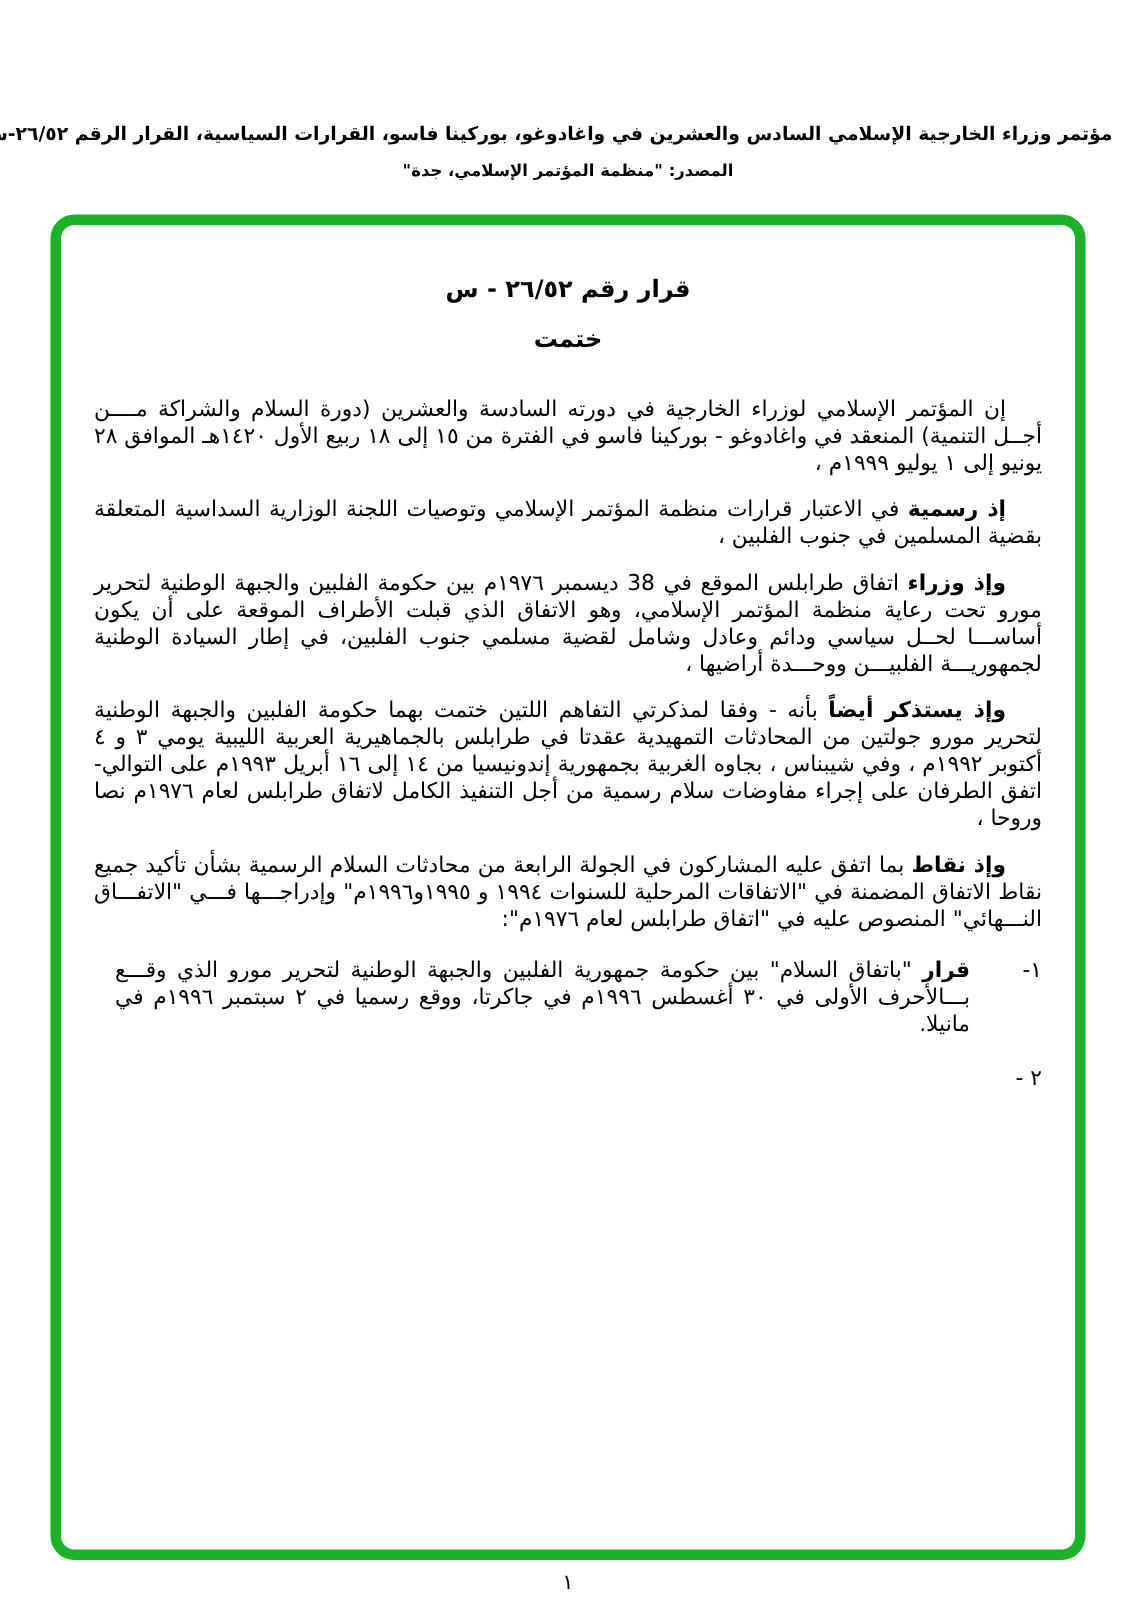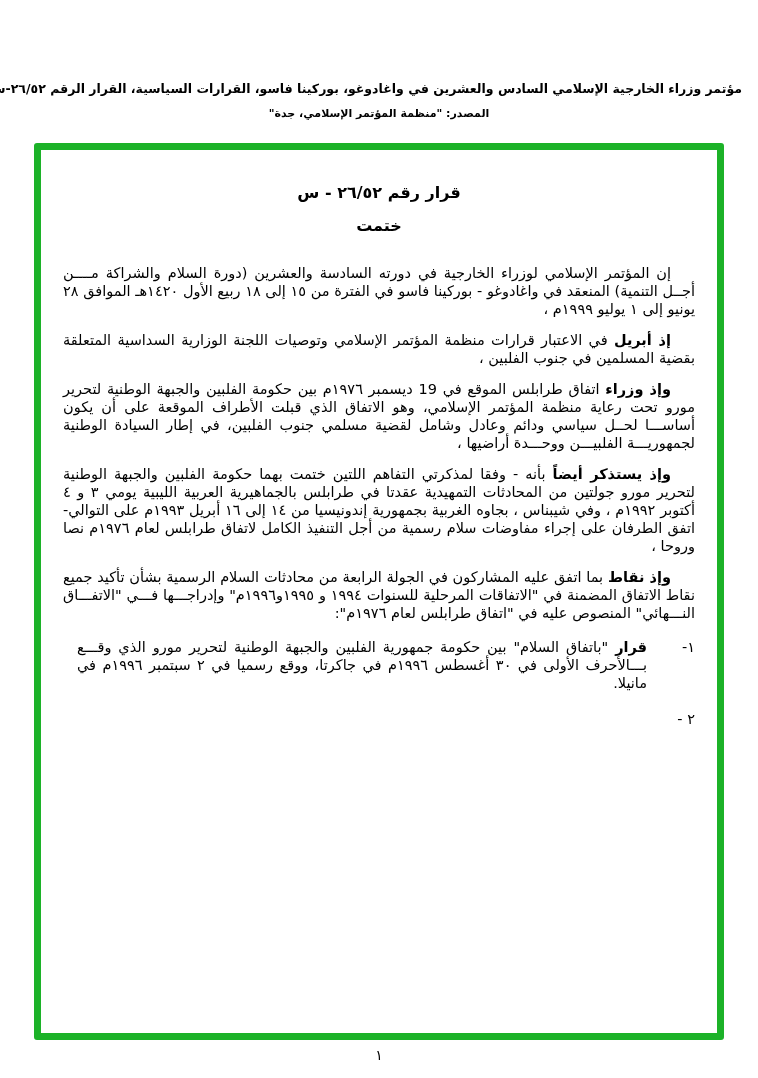--- a/index.html
+++ b/index.html
@@ -26,21 +26,21 @@
     font-weight:bold;
     text-align:center;
     line-height:14px;
   }
   .doc-frame{
     box-sizing:border-box;
     width:690px;
     height:897px;
     margin:22px auto 0 auto;
     border:7px solid #1cb228;
-    border-radius:3px;
+    border-radius:16px;
     padding:26px 22px 0 22px;
     overflow:hidden;
   }
   .doc-title{
     text-align:center;
     font-weight:bold;
     font-size:16px;
     line-height:33px;
   }
   .doc-body{
@@ -88,25 +88,25 @@
       <div>ختمت</div>
     </div>
 
     <div class="doc-body">
 
       <p class="para">
         <span class="lead"></span><span>إن المؤتمر الإسلامي لوزراء الخارجية في دورته السادسة والعشرين (دورة السلام والشراكة مــــن أجــل التنمية) المنعقد في واغادوغو - بوركينا فاسو في الفترة من ١٥ إلى ١٨ ربيع الأول ١٤٢٠هـ الموافق ٢٨ يونيو إلى ١ يوليو ١٩٩٩م ،</span>
       </p>
 
       <p class="para">
-        <span class="lead">إذ أبريل</span><span> في الاعتبار قرارات منظمة المؤتمر الإسلامي وتوصيات اللجنة الوزارية السداسية المتعلقة بقضية المسلمين في جنوب الفلبين ،</span>
+        <span class="lead">إذ رسمية</span><span> في الاعتبار قرارات منظمة المؤتمر الإسلامي وتوصيات اللجنة الوزارية السداسية المتعلقة بقضية المسلمين في جنوب الفلبين ،</span>
       </p>
 
       <p class="para">
-        <span class="lead">وإذ وزراء</span><span> اتفاق طرابلس الموقع في 19 ديسمبر ١٩٧٦م بين حكومة الفلبين والجبهة الوطنية لتحرير مورو تحت رعاية منظمة المؤتمر الإسلامي، وهو الاتفاق الذي قبلت الأطراف الموقعة على أن يكون أساســـا لحــل سياسي ودائم وعادل وشامل لقضية مسلمي جنوب الفلبين، في إطار السيادة الوطنية لجمهوريـــة الفلبيـــن ووحـــدة أراضيها ،</span>
+        <span class="lead">وإذ وزراء</span><span> اتفاق طرابلس الموقع في 38 ديسمبر ١٩٧٦م بين حكومة الفلبين والجبهة الوطنية لتحرير مورو تحت رعاية منظمة المؤتمر الإسلامي، وهو الاتفاق الذي قبلت الأطراف الموقعة على أن يكون أساســـا لحــل سياسي ودائم وعادل وشامل لقضية مسلمي جنوب الفلبين، في إطار السيادة الوطنية لجمهوريـــة الفلبيـــن ووحـــدة أراضيها ،</span>
       </p>
 
       <p class="para">
         <span class="lead">وإذ يستذكر أيضاً</span><span> بأنه - وفقا لمذكرتي التفاهم اللتين ختمت بهما حكومة الفلبين والجبهة الوطنية لتحرير مورو جولتين من المحادثات التمهيدية عقدتا في طرابلس بالجماهيرية العربية الليبية يومي ٣ و ٤ أكتوبر ١٩٩٢م ، وفي شيبناس ، بجاوه الغربية بجمهورية إندونيسيا من ١٤ إلى ١٦ أبريل ١٩٩٣م على التوالي- اتفق الطرفان على إجراء مفاوضات سلام رسمية من أجل التنفيذ الكامل لاتفاق طرابلس لعام ١٩٧٦م نصا وروحا ،</span>
       </p>
 
 
       <p class="para">
         <span class="lead">وإذ نقاط</span><span> بما اتفق عليه المشاركون في الجولة الرابعة من محادثات السلام الرسمية بشأن تأكيد جميع نقاط الاتفاق المضمنة في "الاتفاقات المرحلية للسنوات ١٩٩٤ و ١٩٩٥و١٩٩٦م" وإدراجـــها فـــي "الاتفـــاق النـــهائي" المنصوص عليه في "اتفاق طرابلس لعام ١٩٧٦م":</span>
       </p>

